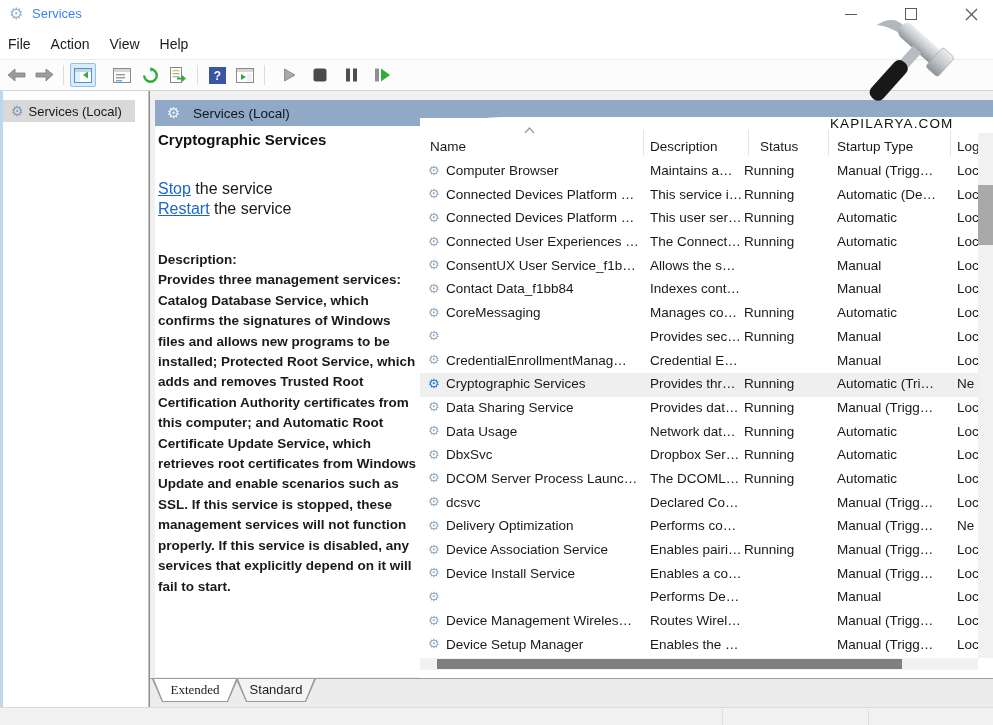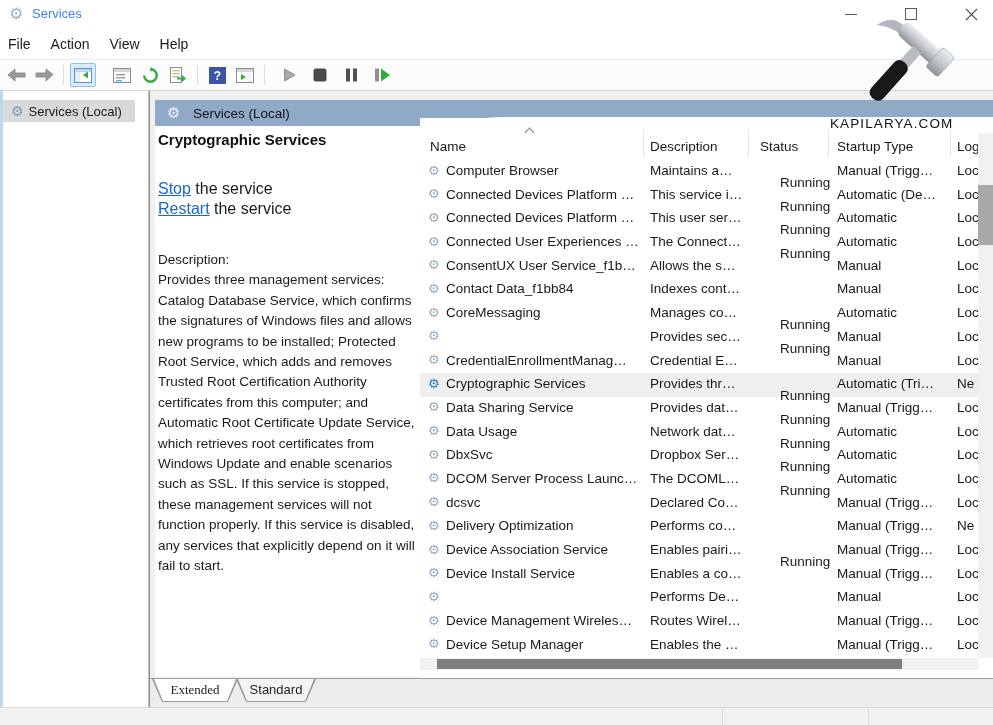--- a/index.html
+++ b/index.html
@@ -39,39 +39,39 @@
   .blue-band { position:absolute; left:155px; top:100px; width:838px; height:26px; background:#8fa9c7; }
   .blue-band .gear { position:absolute; left:12px; top:4px; font-size:15px; color:#f0f5fa; }
   .blue-band .lbl { position:absolute; left:38px; top:6px; font-size:13.5px; color:#11141b; }
   .white-content { position:absolute; left:155px; top:126px; width:838px; height:551px; background:#fff; }
   .card-top { position:absolute; left:460px; top:117px; width:533px; height:10px; background:#fff; border-top-left-radius:45px 10px; }
 
   
   .svc-title { position:absolute; left:158px; top:131px; width:260px; font-size:15px; font-weight:bold; color:#111; }
   .svc-links { position:absolute; left:158px; top:179px; font-size:16px; color:#1a1a1a; line-height:19.5px; }
   .svc-links a { color:#1b66c9; text-decoration:underline; cursor:pointer; }
-  .svc-desc { position:absolute; left:158px; top:250px; width:260px; font-size:13.5px; color:#1a1a1a; line-height:20.4px; }
+  .svc-desc { position:absolute; left:158px; top:250px; width:260px; font-size:13.5px; color:#1a1a1a; line-height:20.4px;font-weight:bold; }
 
   
   .list-area { position:absolute; left:420px; top:118px; width:573px; height:625px; background:#fff; overflow:hidden; }
   .col-head { position:absolute; top:21px; font-size:13.5px; color:#191919; white-space:nowrap; cursor:default; }
   .ch-name { left:10px; } .ch-desc { left:230px; } .ch-status { left:340px; } .ch-startup { left:417px; } .ch-log { left:537px;text-align:center; }
   .sort-caret { position:absolute; left:104px; top:9px; }
   .col-div { position:absolute; top:12px; width:1px; height:26px; background:#e4e4e4; }
   .cd1 { left:223px; } .cd2 { left:328px; } .cd3 { left:408px; } .cd4 { left:530px; }
 
   .rows { position:absolute; left:0; top:42px; width:558px; }
   .trow { position:relative; height:23.7px; width:558px; white-space:nowrap; }
   .trow.selected { background:#efefef; }
   .trow .cell { position:absolute; top:3px; font-size:13.5px; color:#191919; overflow:hidden; }
   .trow .gear { position:absolute; left:8px; top:2.5px; font-size:13px; color:#93a9bf; }
   .trow.selected .gear { color:#1e74d8; }
   .c-name { left:26px; width:198px; }
   .c-desc { left:230px; width:96px; }
-  .c-status { left:360px; width:70px;margin-top:12px; }
+  .c-status { left:324px; width:70px; }
   .c-startup { left:417px; width:112px; }
   .c-log { left:537px; width:22px; }
 
   
   .vscroll { position:absolute; left:978px; top:133px; width:15px; height:525px; background:#f1f1f1; }
   .vthumb { position:absolute; left:0; top:52px; width:15px; height:60px; background:#a9a9a9; }
   .hscroll { position:absolute; left:420px; top:658px; width:558px; height:12px; background:#f1f1f1; }
   .hthumb { position:absolute; left:17px; top:1px; width:465px; height:10px; background:#7f7f7f; }
 
   

